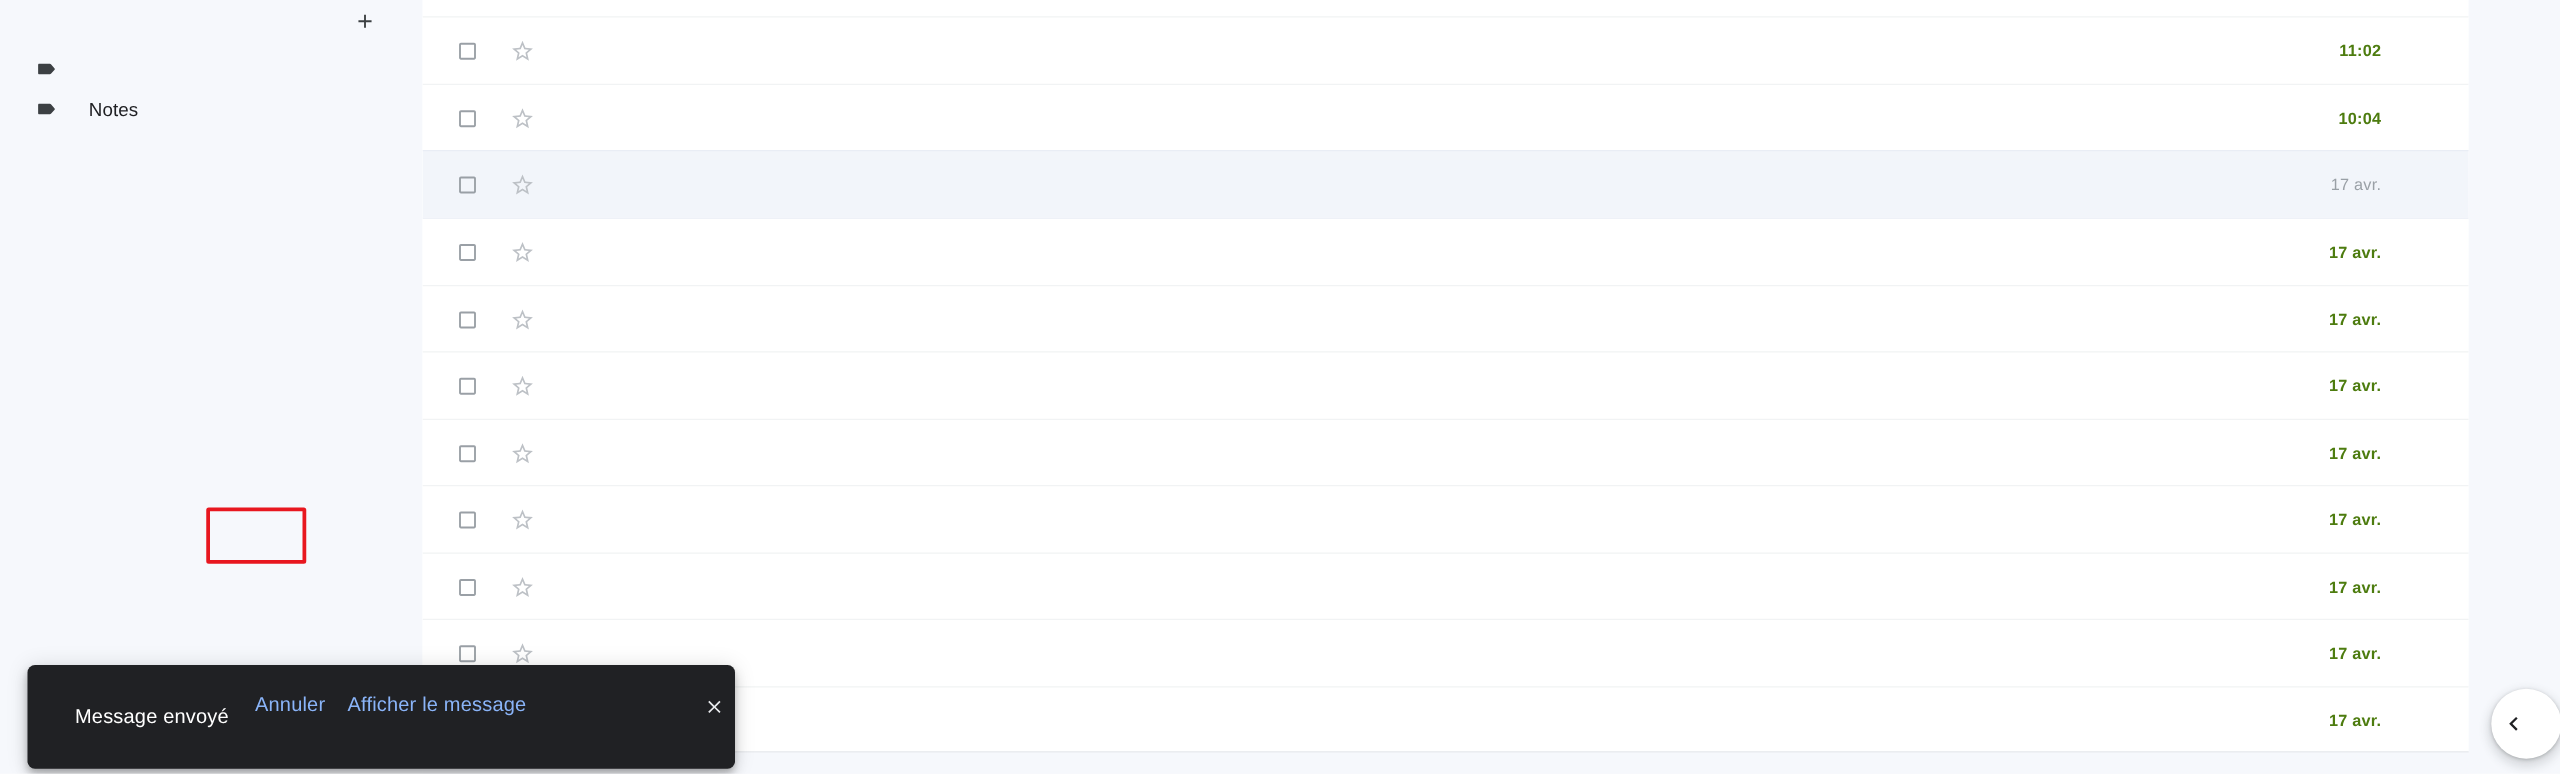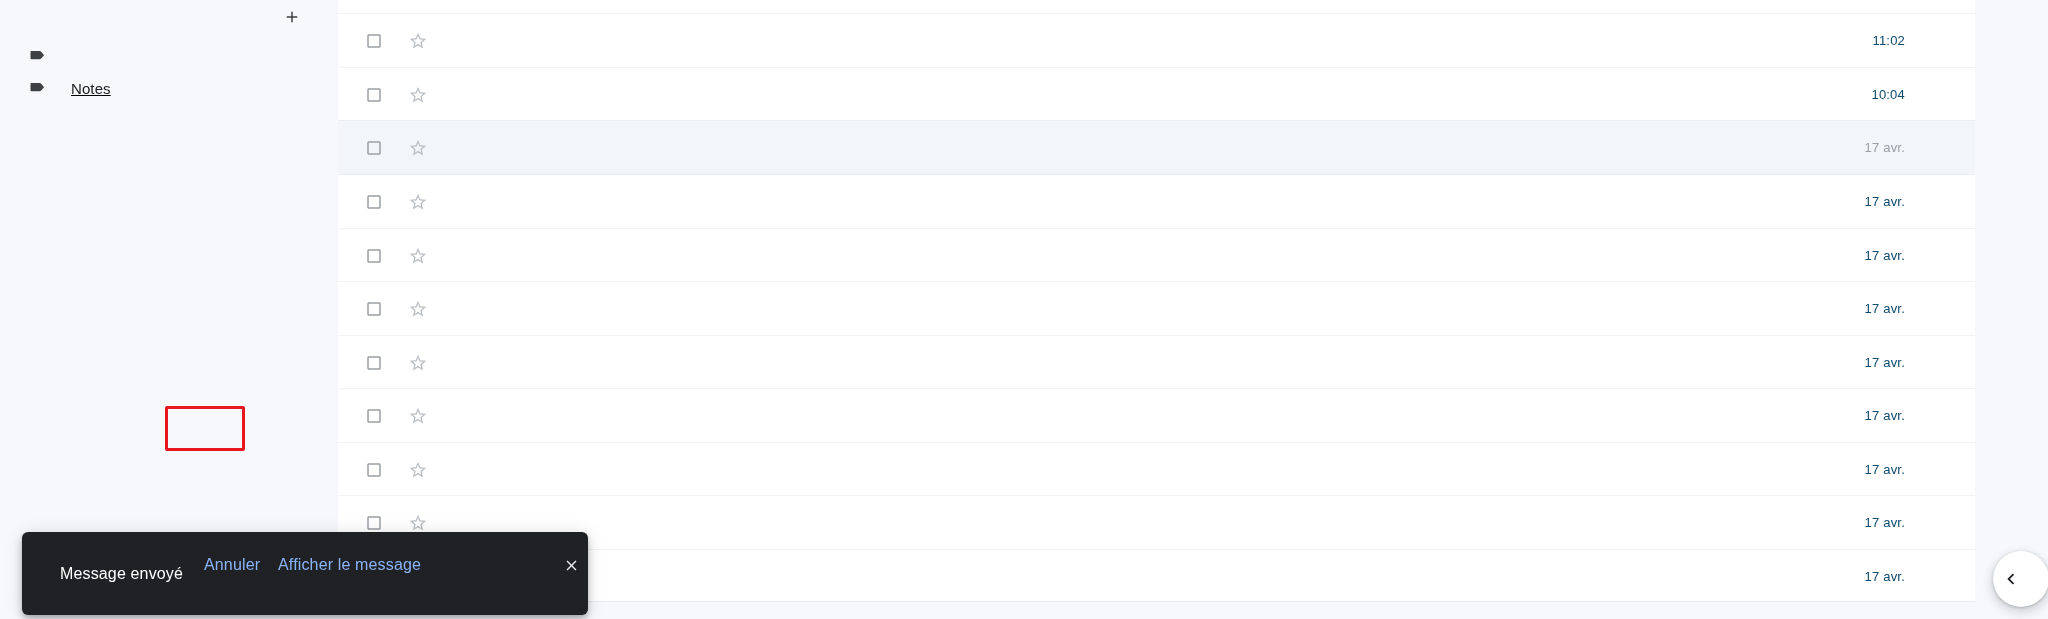--- a/index.html
+++ b/index.html
@@ -68,21 +68,20 @@
   .label-row {
     position: absolute;
     left: 0;
     width: 320px;
     height: 34px;
     display: flex;
     align-items: center;
     border-top-right-radius: 17px;
     border-bottom-right-radius: 17px;
     cursor: pointer;
-    text-decoration: underline;
   }
   .label-row .tag-icon {
     margin-left: 28px;
     width: 20px;
     height: 20px;
     flex: 0 0 20px;
     display: block;
   }
   .label-row .label-text {
     margin-left: 23px;
@@ -135,22 +134,22 @@
   }
   .checkbox-icon { display: block; width: 18px; height: 18px; }
   .star-icon { display: block; width: 20px; height: 20px; }
 
   .mail-spacer { flex: 1 1 auto; min-width: 0; }
 
   .mail-date {
     flex: 0 0 auto;
     margin-right: 70px;
     font-size: 13px;
-    font-weight: normal;
-    color: #0c4a6e;
+    font-weight: bold;
+    color: #4d7c0f;
     letter-spacing: .2px;
     white-space: nowrap;
     text-align: right;
   }
   .mail-row.tinted .mail-date {
     font-weight: normal;
     color: #9aa0a6;
   }
 
   

